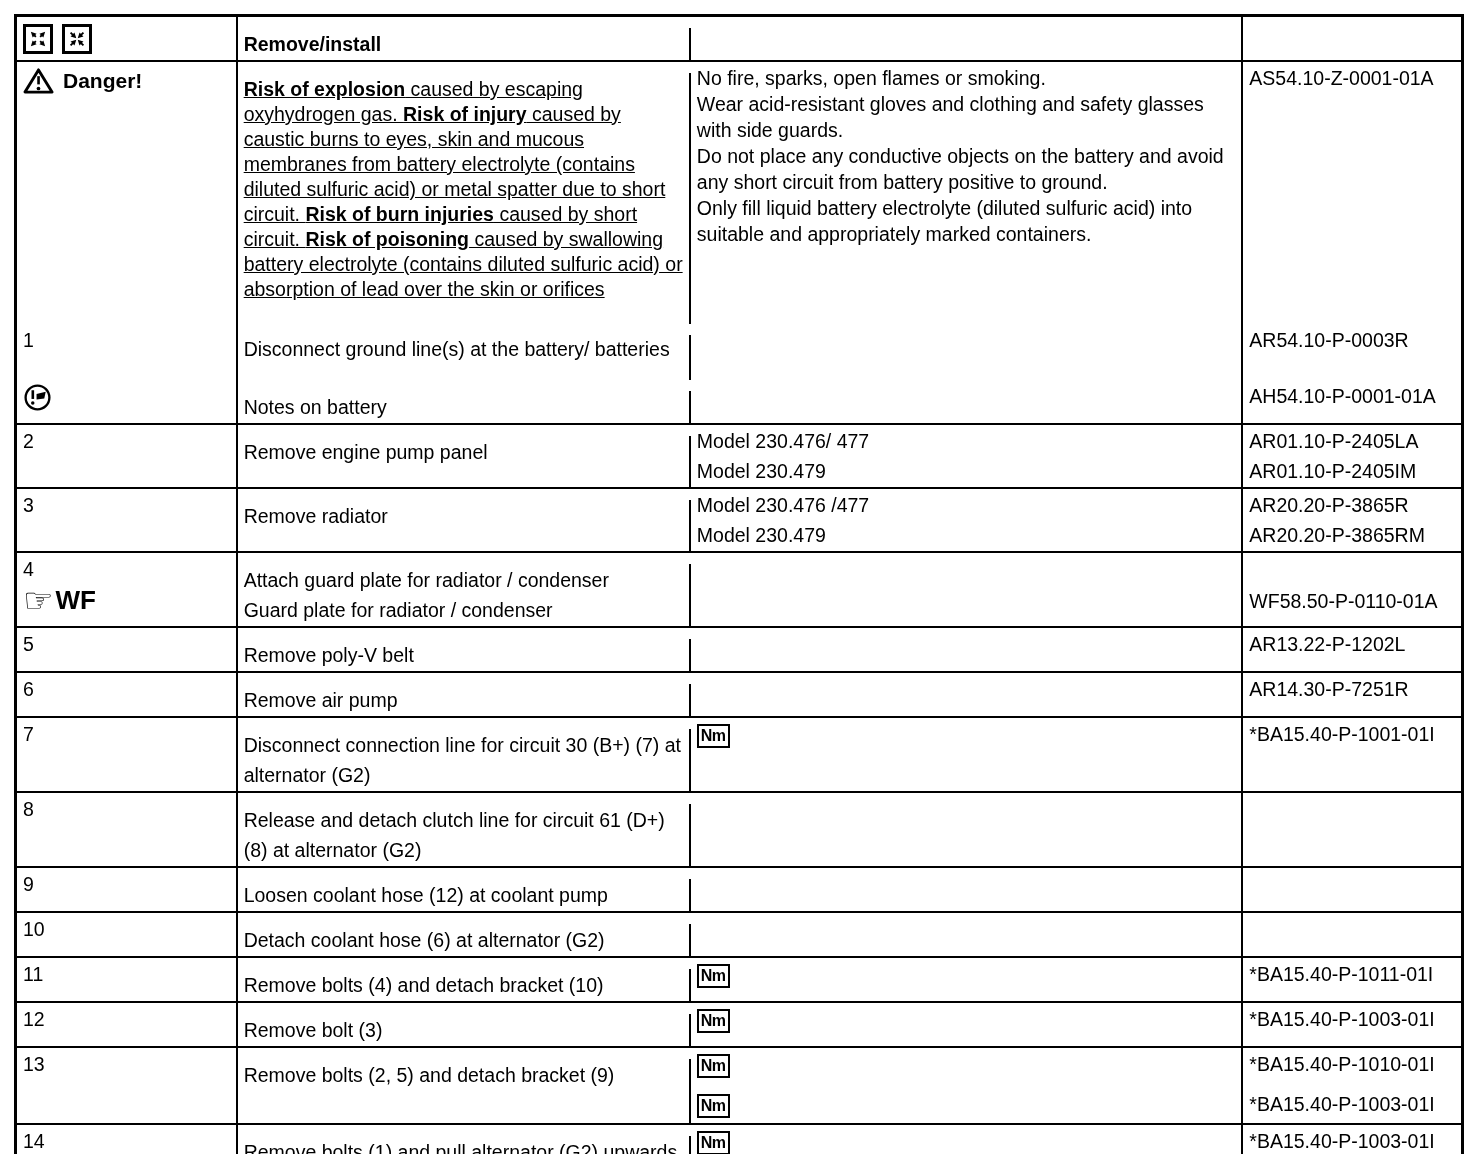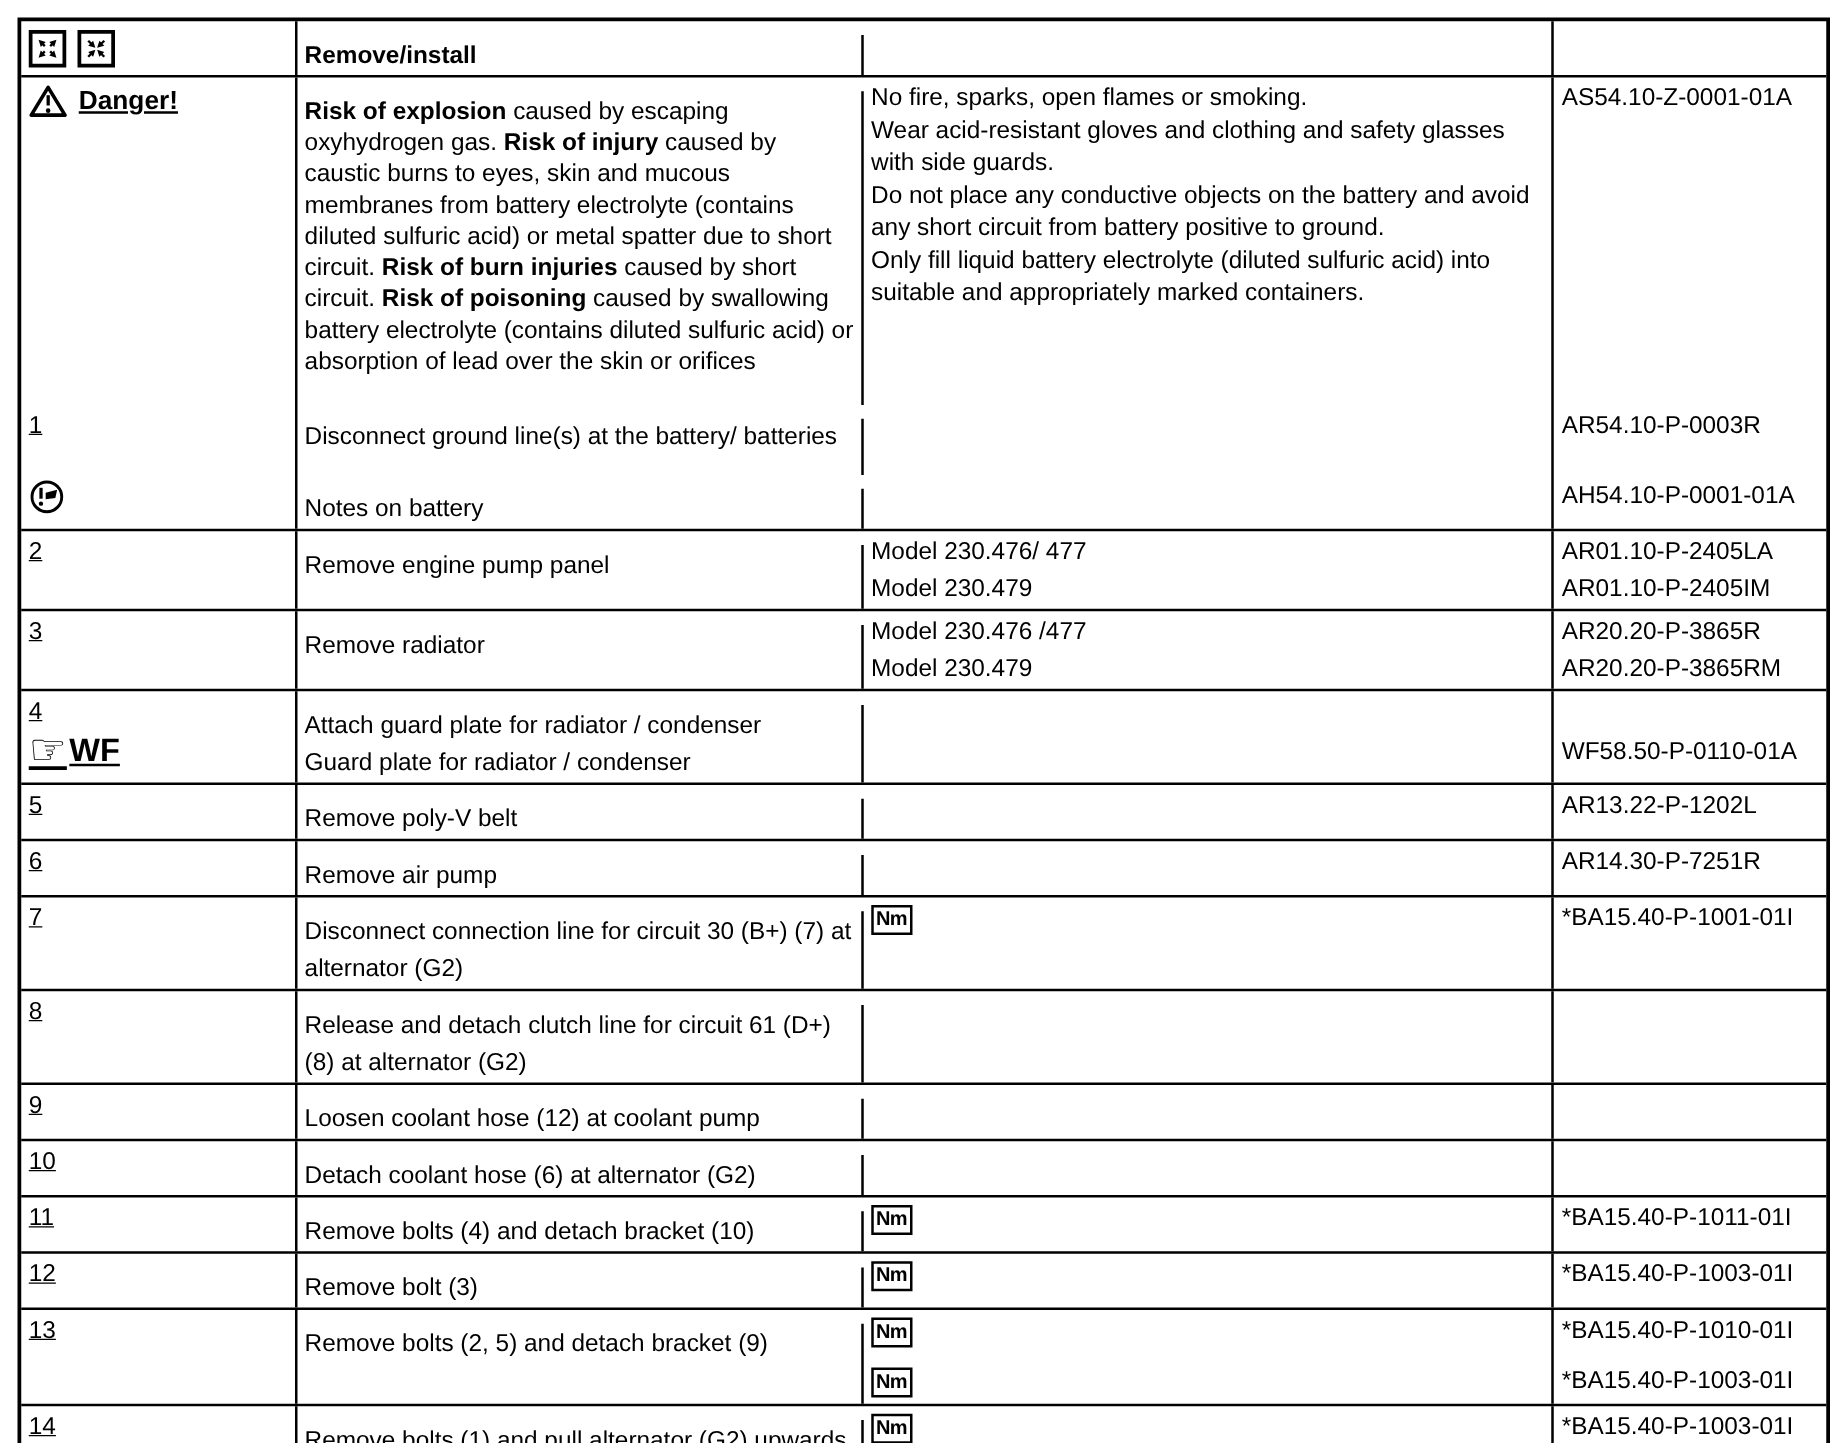--- a/index.html
+++ b/index.html
@@ -13,21 +13,21 @@
   .page { padding: 14px 14px 0 14px; }
   .wis-table {
     width: 1450px;
     border: 3px solid #000;
     background: #fff;
   }
   .tr { display: flex; border-bottom: 2px solid #000; }
   .tr.no-b { border-bottom: none; }
   .tr:last-child { border-bottom: none; }
   .td { padding: 1px 5px 1px 6px; line-height: 30px; overflow: hidden; }
-  .c1 { width: 222px; border-right: 2px solid #000; text-decoration: underline; }
+  .c1 { width: 222px; border-right: 2px solid #000; }
   .c2 { width: 456px; border-right: 2px solid #000; margin-top: 11px; }
   .c3 { width: 556px; border-right: 2px solid #000; }
   .c4 { width: 219px; }
   .b { font-weight: bold; }
 
   
   .mh36 { min-height: 36px; }  .mh262 { min-height: 262px; }
   .mh56 { min-height: 56px; }  .mh62 { min-height: 62px; }
   .mh68 { min-height: 68px; }  .mh32 { min-height: 32px; }
   .mh31 { min-height: 31px; }  .mh59 { min-height: 59px; }
@@ -40,21 +40,21 @@
   .icon-btn {
     width: 30px; height: 30px;
     border: 3px solid #000;
     display: inline-flex; align-items: center; justify-content: center;
     margin-right: 9px; background: #fff; cursor: pointer;
   }
 
   
   .danger-label { display: flex; align-items: center; gap: 9px; padding-top: 4px;
                   font-weight: bold; font-size: 21px; line-height: 28px; }
-  .danger-text { line-height: 25px; padding-top: 4px; padding-right: 2px; }
+  .danger-text { line-height: 25px; padding-top: 4px; padding-right: 2px; text-decoration: underline; }
   .safety-text { line-height: 26px; padding-top: 3px; padding-right: 2px; }
   .step1-text { line-height: 27px; }
   .note-icon-wrap { padding-top: 3px; line-height: 0; }
 
   
   .wf { display: flex; align-items: center; font-weight: bold; font-size: 26px; line-height: 32px; }
   .hand-glyph { font-family: "DejaVu Sans", sans-serif; font-size: 34px; font-weight: bold;
                 line-height: 32px; margin-right: 2px; }
 
   

